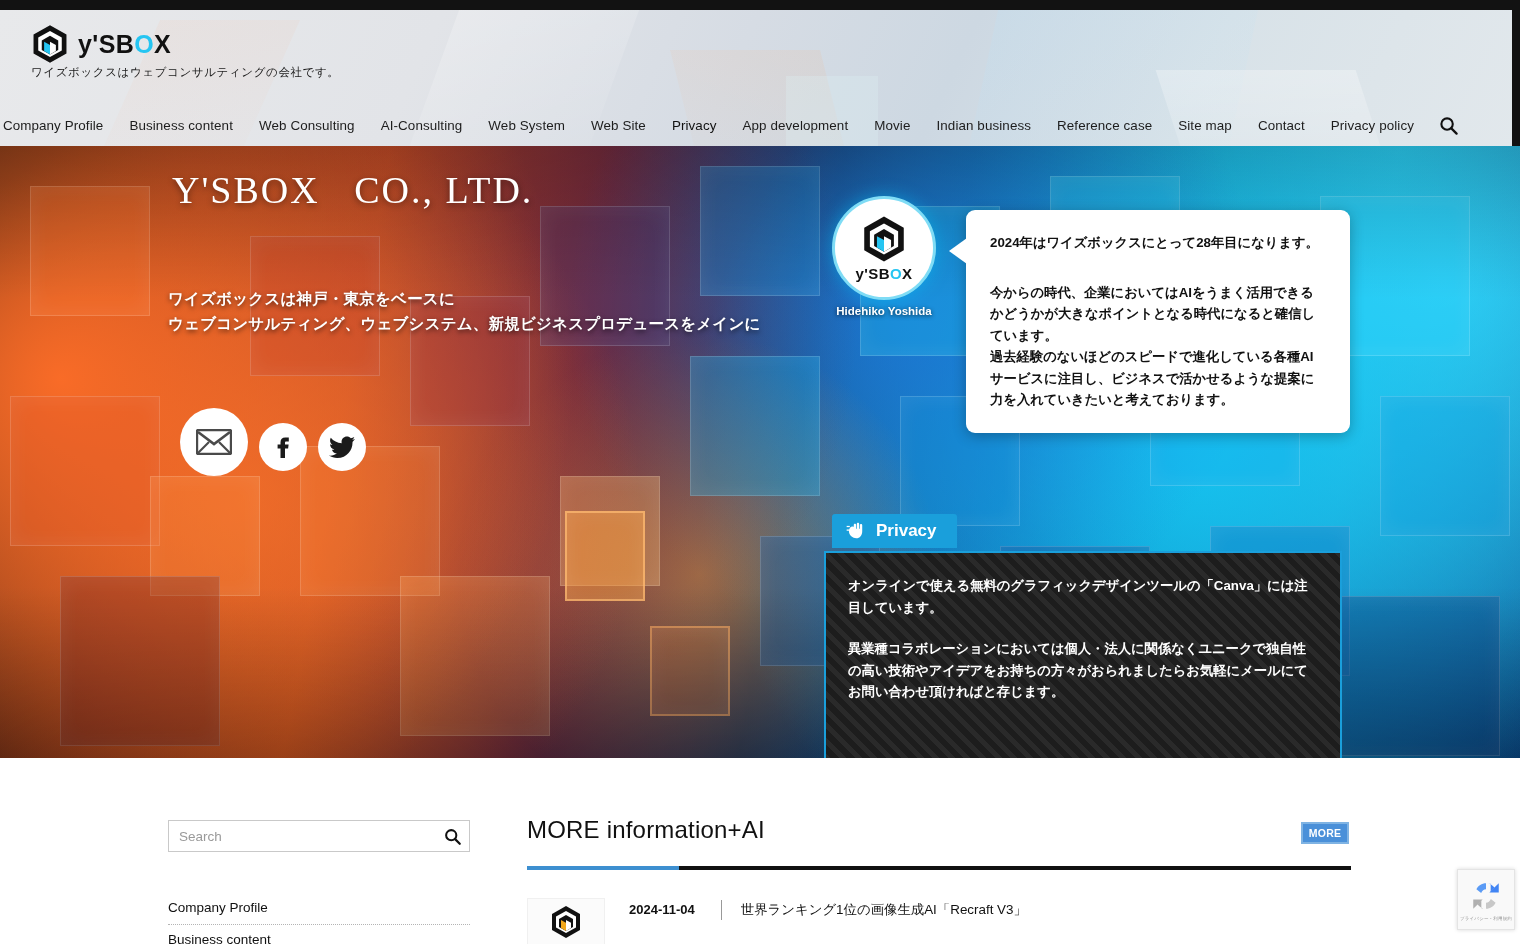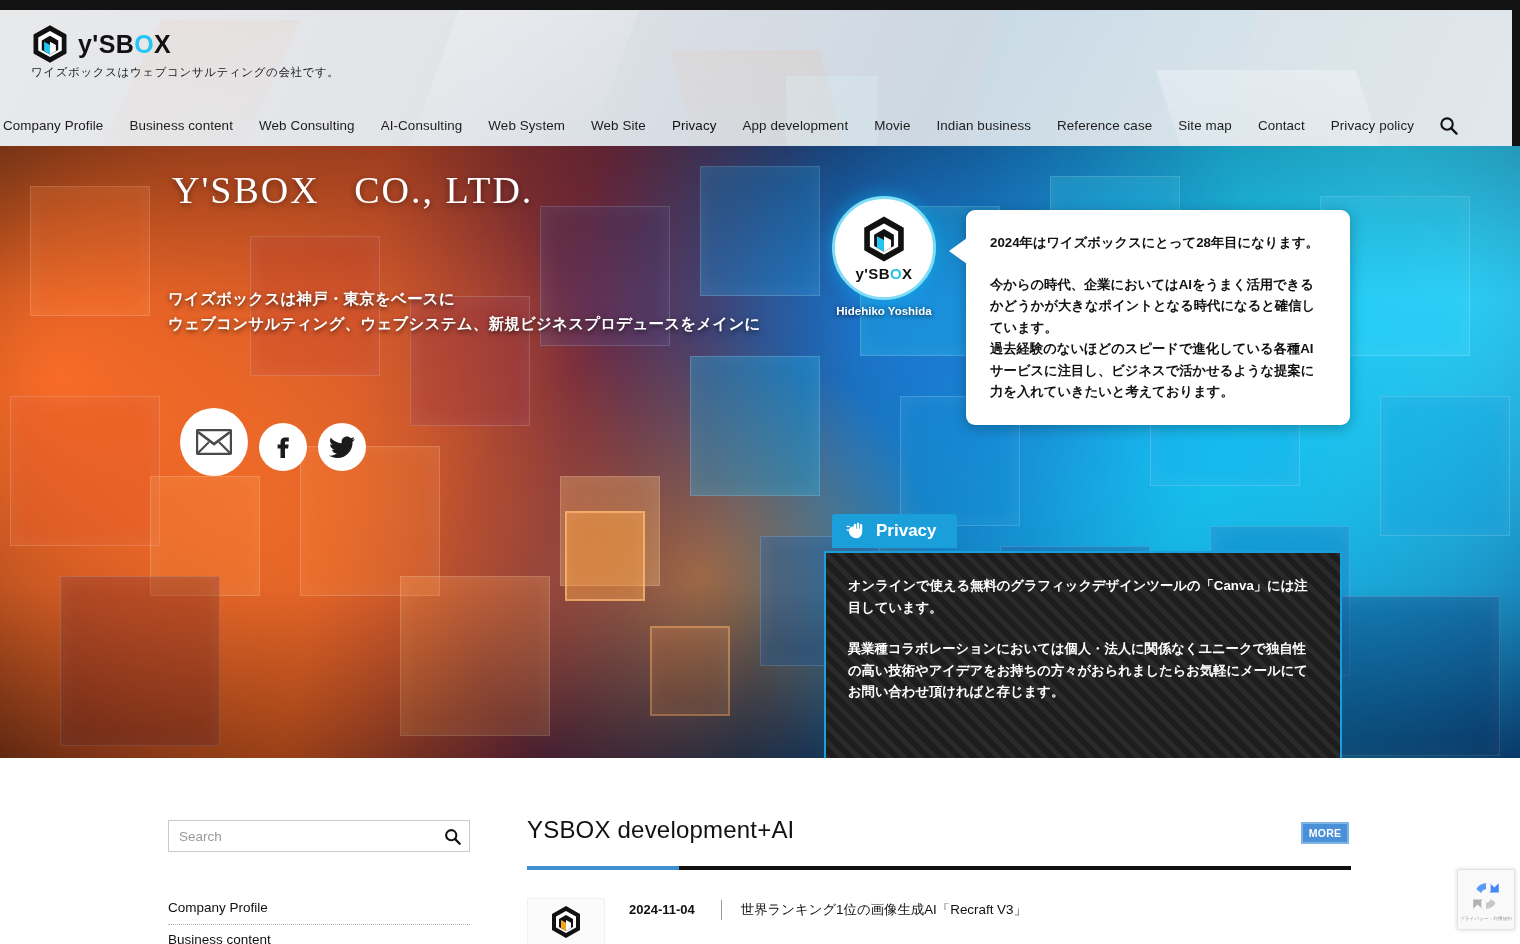--- a/index.html
+++ b/index.html
@@ -153,21 +153,21 @@
     width: 384px; background: #fff; border-radius: 9px;
     padding: 22px 26px 22px 24px;
     box-shadow: 0 3px 14px rgba(0,0,0,.28);
   }
   #speech:before {
     content: ""; position: absolute; left: -17px; top: 28px;
     border-top: 13px solid transparent; border-bottom: 13px solid transparent;
     border-right: 18px solid #fff;
   }
   #speech p { font-size: 13.3px; font-weight: 700; color: #111; line-height: 1.62; }
-  #speech p + p { margin-top: 20px; }
+  #speech p + p { margin-top: 28px; }
 
   
   #msg-tab {
     position: absolute; top: 368px; left: 832px;
     background: #1a9fdb; color: #fff; font-weight: 700; font-size: 17px;
     padding: 7px 20px 7px 14px; display: flex; align-items: center; gap: 8px;
     border-top-left-radius: 3px; border-top-right-radius: 3px;
   }
   #msg-body {
     position: absolute; top: 405px; left: 824px;
@@ -390,21 +390,21 @@
       <svg width="17" height="17" viewBox="0 0 20 20">
         <circle cx="8.5" cy="8.5" r="6" fill="none" stroke="#111" stroke-width="2.4"></circle>
         <line x1="12.8" y1="12.8" x2="18.5" y2="18.5" stroke="#111" stroke-width="2.6" stroke-linecap="round"></line>
       </svg>
     </button>
   </div>
 
   <div class="side-link" id="side-1">Company Profile</div>
   <div class="side-link" id="side-2">Business content</div>
 
-  <div id="news-title">YSBOX development+AI</div>
+  <div id="news-title">MORE information+AI</div>
   <div id="news-rule"></div>
   <div id="more-btn">MORE</div>
 
   <div id="news-row">
     <div id="news-thumb">
       <svg width="32" height="34" viewBox="0 0 64 68">
         <polygon points="32,2 60,18 60,50 32,66 4,50 4,18" fill="#111"></polygon>
         <polygon points="32,12 52,23 52,45 32,56 12,45 12,23" fill="#fff"></polygon>
         <polygon points="32,20 46,28 46,44 32,52 18,44 18,28" fill="#111"></polygon>
         <polygon points="32,30 42,35.5 42,46 32,52 32,30" fill="#fff"></polygon>

